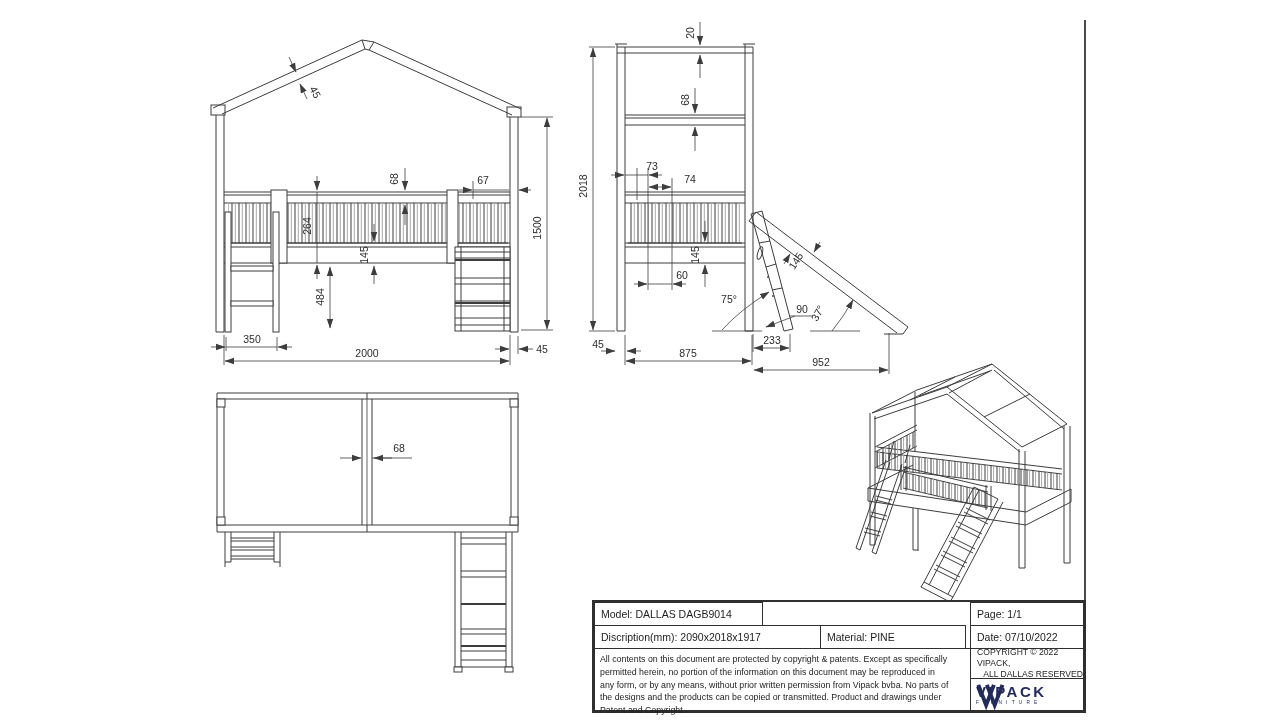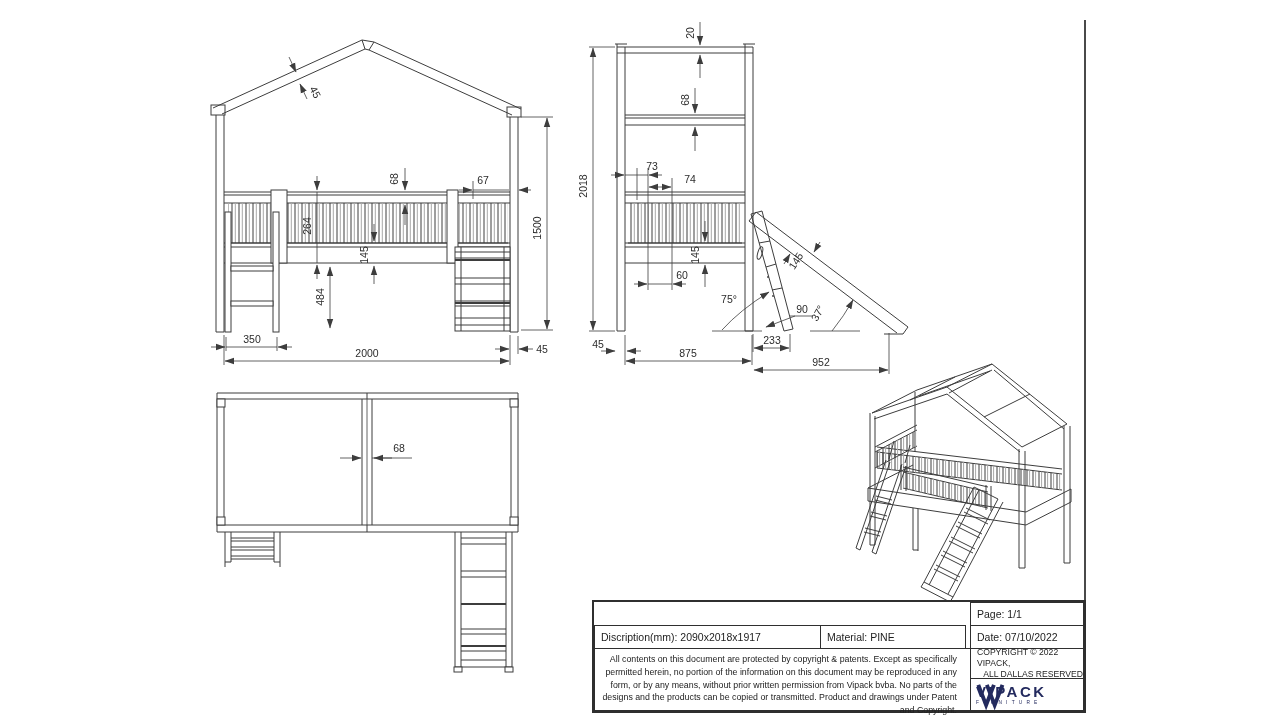--- a/index.html
+++ b/index.html
@@ -13,21 +13,21 @@
   .d{stroke:var(--line);stroke-width:0.8;fill:none;}
   .pd{stroke:var(--line);stroke-width:1;}
   .pl{stroke:var(--muted);stroke-width:1;}
   text.dt{font:10.5px "Liberation Sans",sans-serif;fill:var(--text);text-anchor:middle;}
   
   #sheet-right-border{left:1084px;top:20px;width:2px;height:581px;background:#4a4a4a;}
   
   #title-block{left:592px;top:600px;width:494px;height:113px;border:2px solid #2f2f2f;box-sizing:border-box;background:#fff;}
   .tb-cell{position:absolute;border:1px solid #2f2f2f;box-sizing:border-box;display:flex;align-items:center;
            padding-left:6px;font-size:10.5px;color:#1d1d1d;background:#fff;white-space:nowrap;}
-  #tb-legal{align-items:flex-start;white-space:normal;font-size:8.8px;line-height:1.45;padding:4px 13px 0 5px;color:#222;text-align:right;}
+  #tb-legal{align-items:flex-start;white-space:normal;font-size:8.8px;line-height:1.45;padding:4px 19px 0 5px;color:#222;}
   #tb-copyright{flex-direction:column;align-items:flex-end;justify-content:center;font-size:8.6px;line-height:1.3;white-space:normal;}
   #tb-logo{justify-content:flex-start;gap:5px;padding-left:5px;}
   #logo-text-wrap{display:flex;flex-direction:column;line-height:1;}
   #logo-name{font-size:15px;font-weight:bold;letter-spacing:2.5px;color:var(--navy);}
   #logo-sub{font-size:4.8px;letter-spacing:4.2px;color:var(--navy);margin-top:2px;}
 </style>
 </head>
 <body>
 
 <div class="abs" id="sheet-right-border"></div>
@@ -286,20 +286,21 @@
 
     <g>
       <path class="s" d="M974,487 L924,582 M979,490 L929,585 M998,499 L948,594 M1003,502 L953,597 M974,487 L998,499"></path>
       <path class="s" d="M966,508 L990,520 M964,512 L988,524 M958,522 L982,534 M956,526 L980,538 M951,537 L975,549 M949,541 L973,553 M943,551 L967,563 M941,555 L965,567 M936,565 L960,577 M934,569 L958,581"></path>
       <path class="s" d="M924,582 L953,597 M921,587 L950,602 M924,582 L921,587 M953,597 L950,602"></path>
     </g>
   </g>
 </svg>
 
 <div class="abs" id="title-block">
+  <div class="tb-cell" style="left:0;top:0;width:169px;height:24px">Model: DALLAS DAGB9014</div>
   <div class="tb-cell" style="left:376px;top:0;width:114px;height:24px">Page: 1/1</div>
 
   <div class="tb-cell" style="left:0;top:23px;width:243px;height:24px">Discription(mm): 2090x2018x1917</div>
   <div class="tb-cell" style="left:226px;top:23px;width:146px;height:24px">Material: PINE</div>
   <div class="tb-cell" style="left:376px;top:23px;width:114px;height:24px">Date: 07/10/2022</div>
 
   <div class="tb-cell" id="tb-legal" style="left:0;top:46px;width:377px;height:63px">All contents on this document are protected by copyright &amp; patents. Except as specifically permitted herein, no portion of the information on this document may be reproduced in any form, or by any means, without prior written permission from Vipack bvba. No parts of the designs and the products can be copied or transmitted. Product and drawings under Patent and Copyright.</div>
 
   <div class="tb-cell" id="tb-copyright" style="left:376px;top:46px;width:114px;height:31px">
     <span>COPYRIGHT  © 2022 VIPACK,</span>

